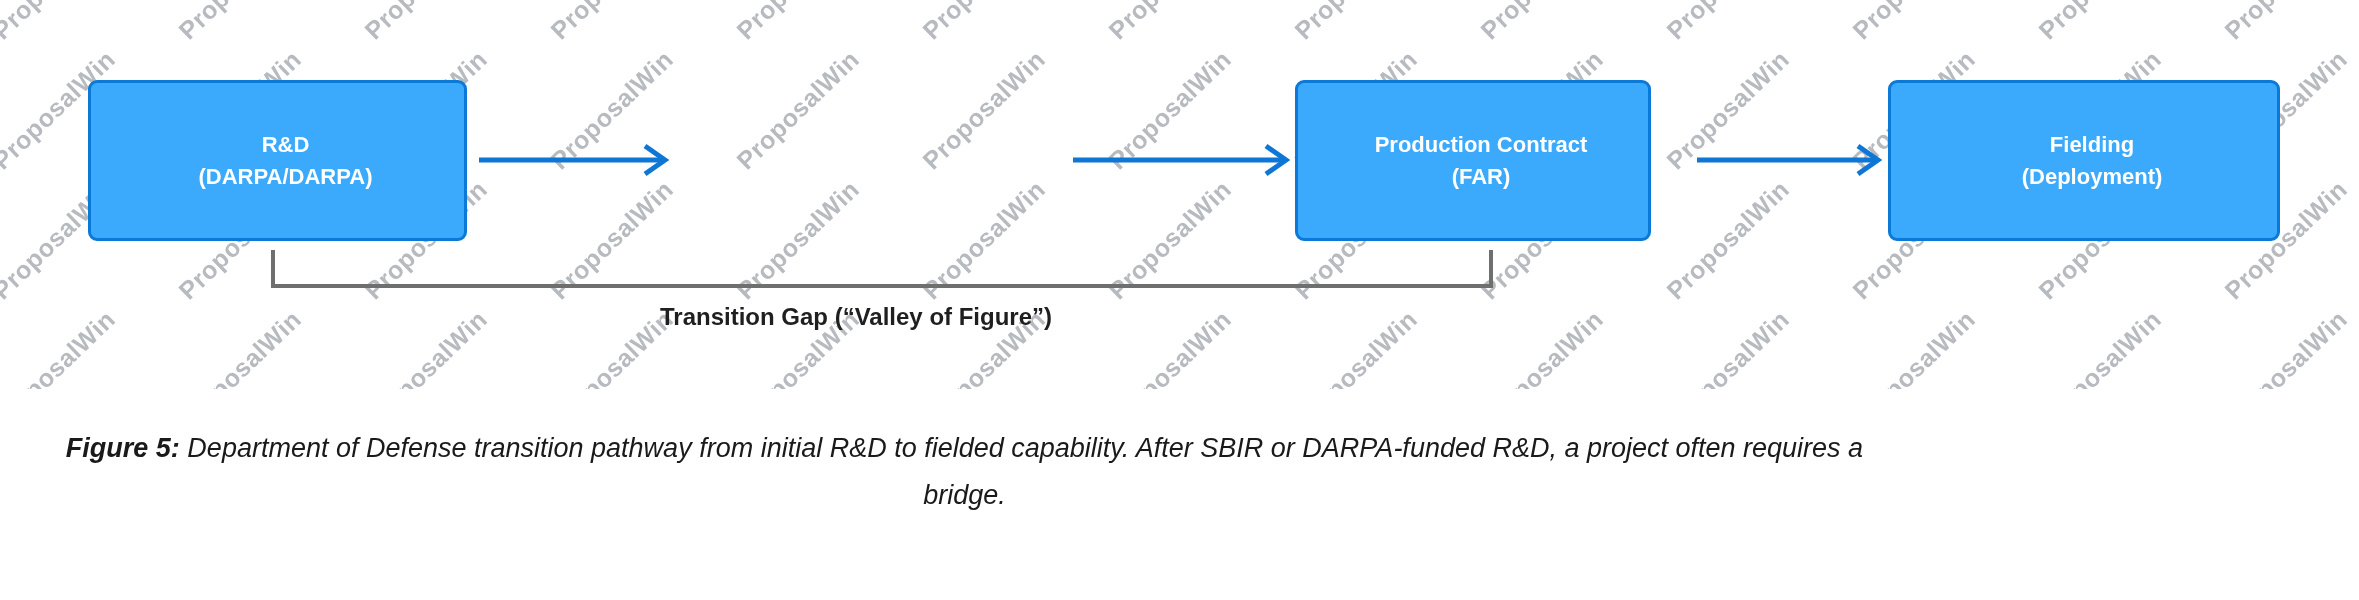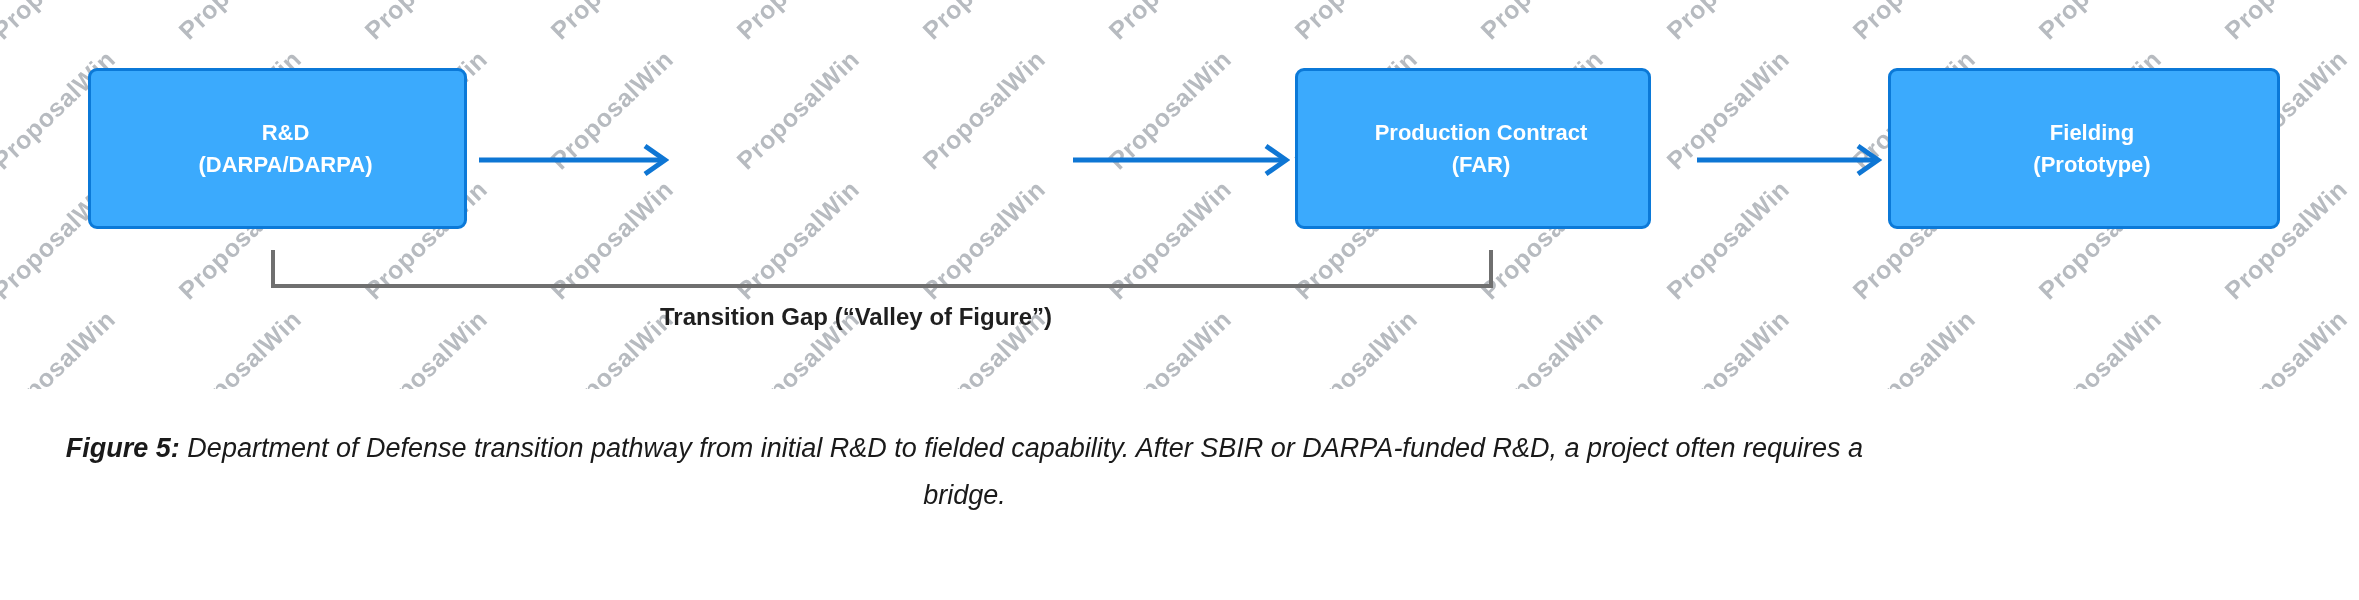--- a/index.html
+++ b/index.html
@@ -45,21 +45,21 @@
   }
   .bracket-svg path {
     stroke: var(--bracket, #6f6f6f);
     stroke-width: 4;
     fill: none;
   }
 
   
   .flow-box {
     position: absolute;
-    top: 68px;
+    top: 80px;
     height: 161px;
     box-sizing: border-box;
     background: var(--box-fill, #3baafd);
     border: 3px solid var(--box-border, #0b79d8);
     border-radius: 9px;
     display: flex;
     flex-direction: column;
     align-items: center;
     justify-content: center;
     z-index: 3;
@@ -183,21 +183,21 @@
   <div class="flow-box" style="left:88px;  width:379px;">
     <span class="box-line">R&amp;D</span>
     <span class="box-line">(DARPA/DARPA)</span>
   </div>
   <div class="flow-box" style="left:1295px;width:356px;">
     <span class="box-line">Production Contract</span>
     <span class="box-line">(FAR)</span>
   </div>
   <div class="flow-box" style="left:1888px;width:392px;justify-content:center;">
     <span class="box-line">Fielding</span>
-    <span class="box-line">(Prototype)</span>
+    <span class="box-line">(Deployment)</span>
   </div>
 
   <svg class="arrow-svg" style="left:477px;" width="192" height="40" viewBox="0 0 192 40">
     <line x1="2" y1="20" x2="186" y2="20"></line>
     <polyline points="168,6 188,20 168,34"></polyline>
   </svg>
   <svg class="arrow-svg" style="left:1071px;" width="219" height="40" viewBox="0 0 219 40">
     <line x1="2" y1="20" x2="213" y2="20"></line>
     <polyline points="195,6 215,20 195,34"></polyline>
   </svg>

